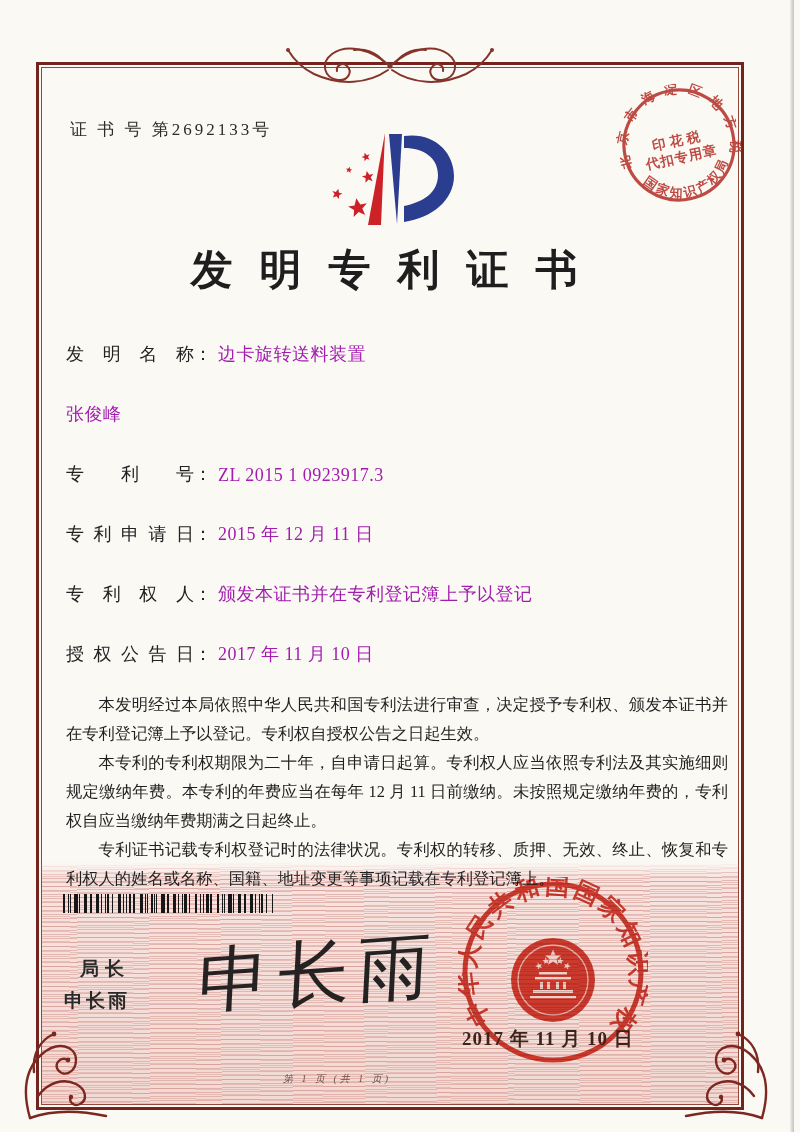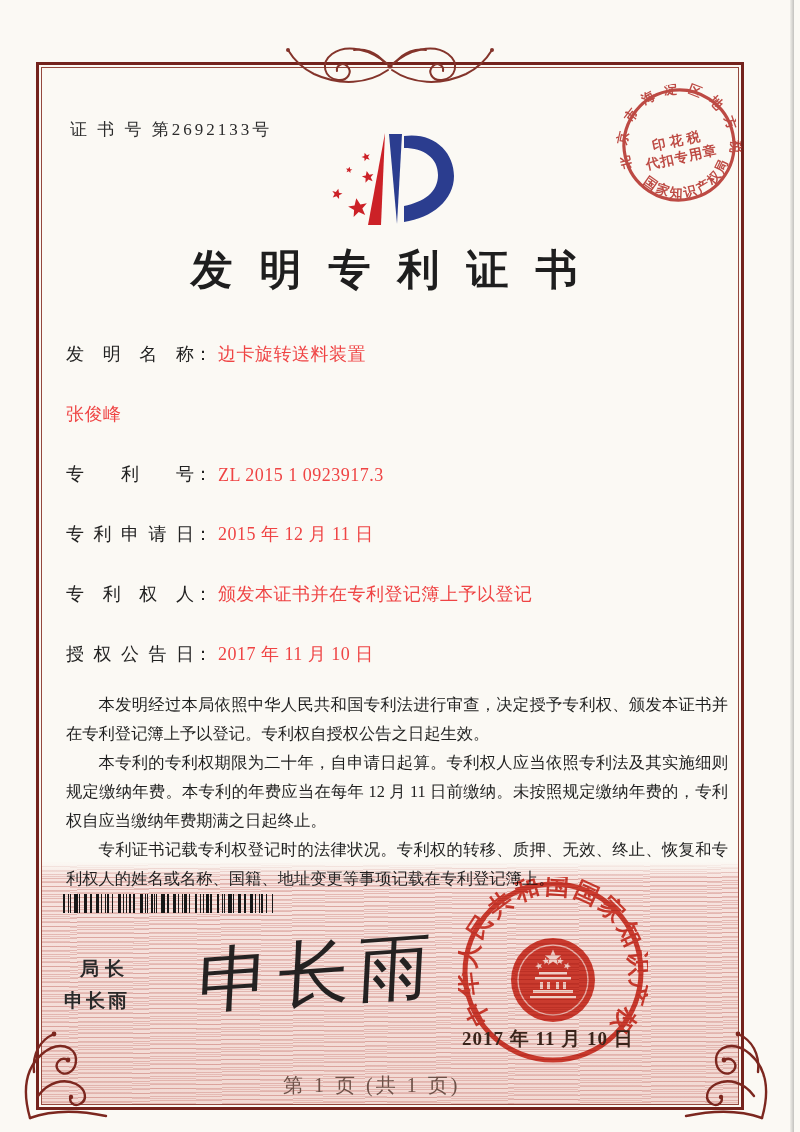--- a/index.html
+++ b/index.html
@@ -27,39 +27,39 @@
   .cert-no { position:absolute; left:70px; top:118px; font-size:17px; letter-spacing:3px; color:#2c2c2c; z-index:10; }
   .logo { position:absolute; left:320px; top:106px; z-index:10; }
   .tax-stamp { position:absolute; left:618px; top:84px; z-index:12; opacity:.88; transform:rotate(-12deg); }
   .title { position:absolute; left:0; top:242px; width:800px; text-align:center;
     font-size:42px; font-weight:bold; letter-spacing:27px; text-indent:27px; color:#1e1e1e; z-index:10;
     transform:translateX(-16px); }
   .fields { position:absolute; left:66px; top:348px; z-index:10; }
   .field-row { display:flex; align-items:flex-end; height:18px; margin-bottom:42px; font-size:18px; }
   .f-label-inner { display:inline-block; width:128px; text-align:justify; text-align-last:justify; color:#222; }
   .f-colon { margin-right:6px; color:#222; }
-  .f-value { color:#ef4444; letter-spacing:.5px; }
+  .f-value { color:#a21caf; letter-spacing:.5px; }
   .body-text { position:absolute; left:66px; top:690px; width:662px; z-index:10;
     font-size:16.3px; line-height:29px; text-align:justify; color:#1f1f1f; }
   .body-text p { text-indent:2em; }
   .barcode { position:absolute; left:63px; top:894px; width:210px; height:19px; z-index:10;
     background:
       repeating-linear-gradient(90deg,#171717 0 2px,rgba(0,0,0,0) 2px 5px,#171717 5px 6px,rgba(0,0,0,0) 6px 11px,#171717 11px 14px,rgba(0,0,0,0) 14px 16px,#171717 16px 17px,rgba(0,0,0,0) 17px 22px),
       repeating-linear-gradient(90deg,#171717 0 1px,rgba(0,0,0,0) 1px 7px); }
   .signer-title { position:absolute; left:80px; top:956px; font-size:19px; font-weight:bold;
     font-family:"Liberation Sans","DejaVu Sans",sans-serif; color:#2a2a2a; letter-spacing:6px; z-index:10; }
   .signer-name { position:absolute; left:64px; top:988px; font-size:19px; font-weight:bold;
     font-family:"Liberation Sans","DejaVu Sans",sans-serif; color:#2a2a2a; letter-spacing:3px; z-index:10; }
   .autograph { position:absolute; left:198px; top:926px; font-size:72px; color:#141414; z-index:10;
     letter-spacing:8px; transform:rotate(-4deg) skewX(-7deg); opacity:.92; }
   .seal { position:absolute; left:458px; top:877px; z-index:11; mix-blend-mode:multiply; opacity:.95; }
   .seal-date { position:absolute; left:462px; top:1026px; font-size:19px; font-weight:bold;
     letter-spacing:1px; color:#3a241b; z-index:12; }
-  .footer { position:absolute; left:283px; top:1072px; font-size:20px; letter-spacing:3px;
-    color:#6d5148; z-index:12; }
+  .footer { position:absolute; left:283px; top:1072px; font-size:10px; letter-spacing:3px;
+    color:#6d5148; z-index:12;font-style:italic; }
   .ornament-top { position:absolute; left:272px; top:40px; z-index:6; }
   .ornament-bl { position:absolute; left:18px; top:998px; z-index:6; }
   .ornament-br { position:absolute; left:682px; top:998px; z-index:6; transform:scaleX(-1); }
   svg text { font-family:"Liberation Serif","DejaVu Serif",serif; }
 </style>
 </head>
 <body>
 
 <div class="page">
 

